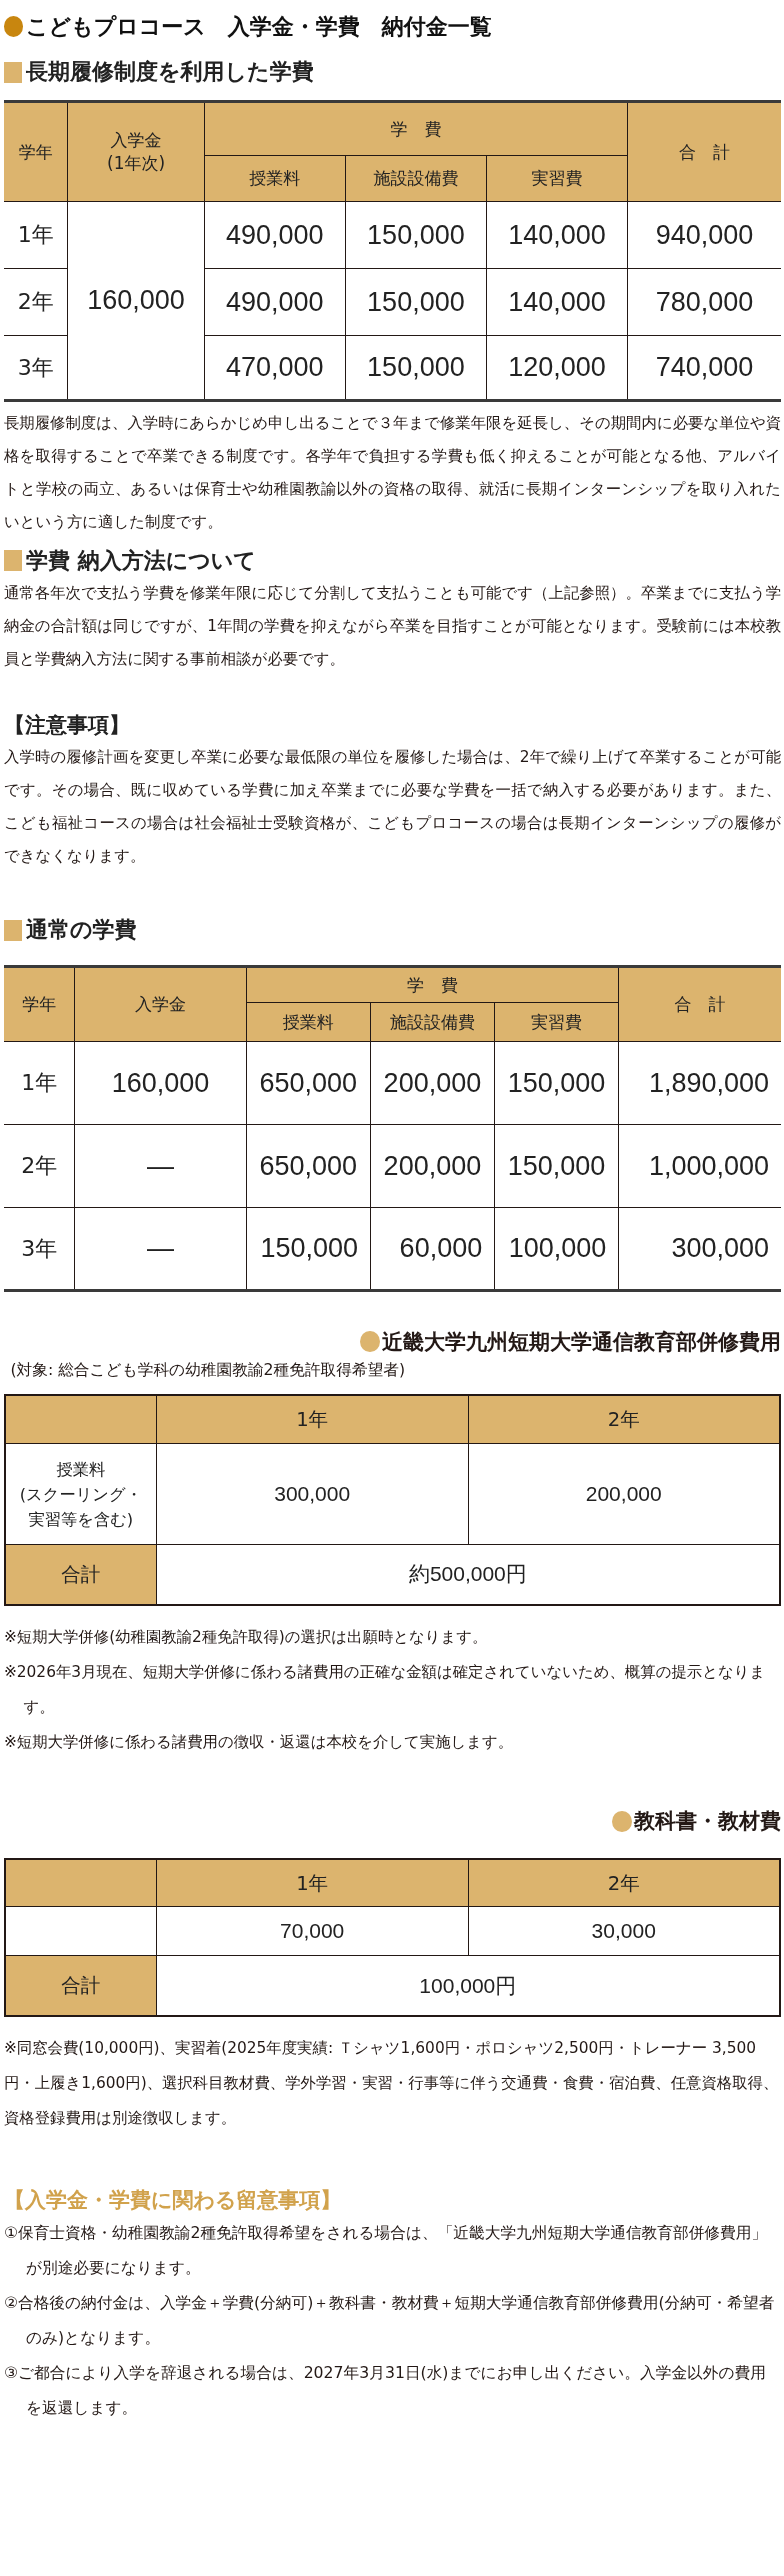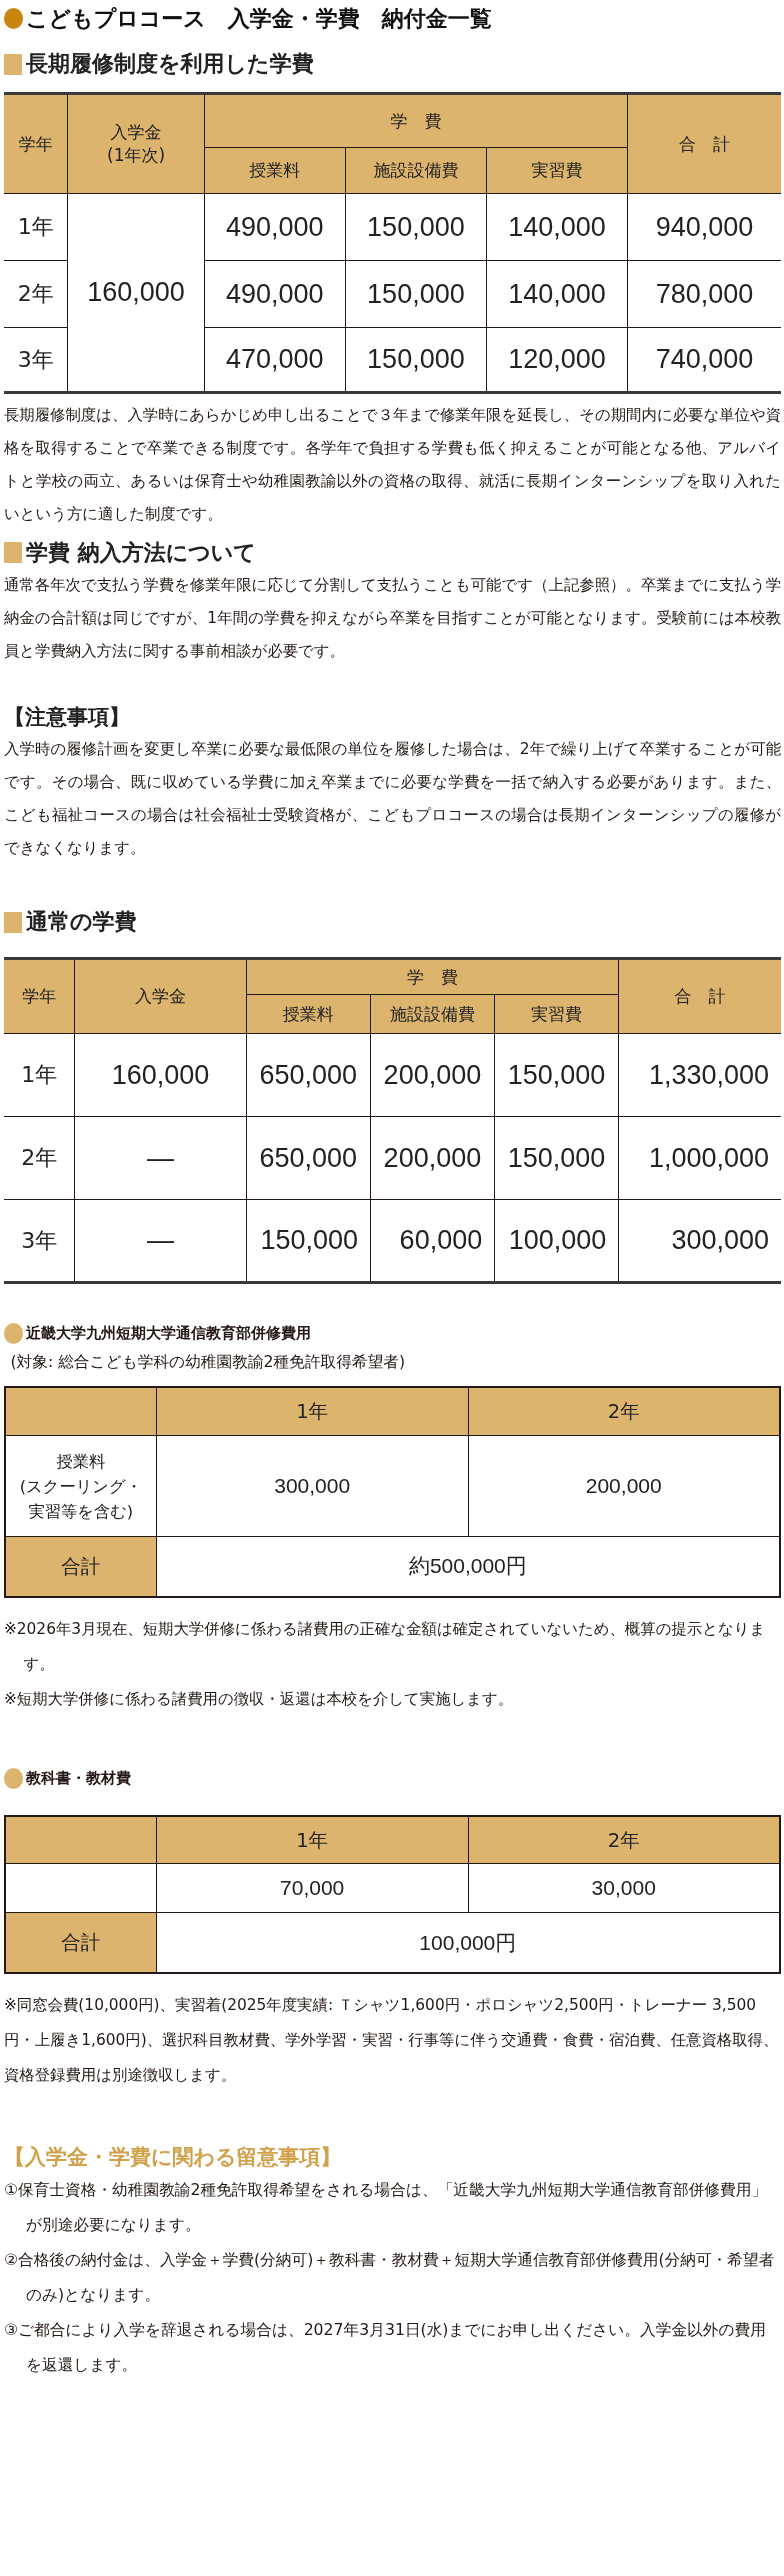--- a/index.html
+++ b/index.html
@@ -6,21 +6,21 @@
   html, body { background: #ffffff; }
   body {
     width: 785px;
     font-family: "DejaVu Sans", "Liberation Sans", sans-serif;
     color: #231815;
     padding: 0 3.9px;
   }
   .page-title {
     display: flex; align-items: center;
     font-size: 22px; font-weight: bold; color: #111;
-    height: 33px; margin-top: 2px;
+    height: 33px; margin-top: 10px;
     letter-spacing: 0px;
   }
   .dot {
     display: inline-block; width: 19.6px; height: 21px; border-radius: 50%;
     margin-right: 2.6px; flex: none;
   }
   .dot.dark { background: #c8860f; }
   .dot.light { background: #dcb46e; }
   .sq-heading {
     display: flex; align-items: center;
@@ -65,22 +65,23 @@
   }
   .bracket-heading {
     font-size: 21px; font-weight: bold; color: #222; margin-top: 33px; height: 31px;
     display:flex; align-items:center;
   }
   .accent-heading {
     font-size: 21px; font-weight: bold; color: #d1a24c; margin-top: 48px; height: 31px;
     display:flex; align-items:center;
   }
   .dot-heading {
-    display: flex; align-items: center; font-size: 15px; font-weight: bold; color: #231815;
+    display: flex; align-items: center; font-size: 21px; font-weight: bold; color: #231815;
     height: 31px;
+    justify-content: flex-end;
   }
   .subtitle { font-size: 15.7px; color: #231815; margin-left: 6.5px; height: 26px; display:flex; align-items:center; }
   table.grid {
     width: 777px; border-collapse: collapse;
     border: 2.6px solid #231815;
     font-family: "Liberation Sans", "DejaVu Sans", sans-serif;
   }
   table.grid th, table.grid td {
     border: 1.3px solid #231815; text-align: center; font-weight: normal; color: #222;
   }
@@ -200,21 +201,21 @@
     <th class="sub">授業料</th>
     <th class="sub">施設設備費</th>
     <th class="sub">実習費</th>
   </tr>
   <tr>
     <td class="yr">1年</td>
     <td>160,000</td>
     <td>650,000</td>
     <td>200,000</td>
     <td>150,000</td>
-    <td class="num-r">1,330,000</td>
+    <td class="num-r">1,890,000</td>
   </tr>
   <tr>
     <td class="yr">2年</td>
     <td>—</td>
     <td>650,000</td>
     <td>200,000</td>
     <td>150,000</td>
     <td class="num-r">1,000,000</td>
   </tr>
   <tr>
@@ -256,20 +257,21 @@
     <td>200,000</td>
   </tr>
   <tr class="total">
     <td class="label hl">合計</td>
     <td colspan="2">約500,000円</td>
   </tr>
 </tbody>
   </table>
 
 <div class="notes">
+  <div class="note">※短期大学併修(幼稚園教諭2種免許取得)の選択は出願時となります。</div>
   <div class="note">※2026年3月現在、短期大学併修に係わる諸費用の正確な金額は確定されていないため、概算の提示となります。</div>
   <div class="note">※短期大学併修に係わる諸費用の徴収・返還は本校を介して実施します。</div>
 </div>
 
 <div class="dot-heading" style="margin-top:46px">
   <span class="dot light"></span>
   <span>教科書・教材費</span>
 </div>
 
 <table class="grid t4">

